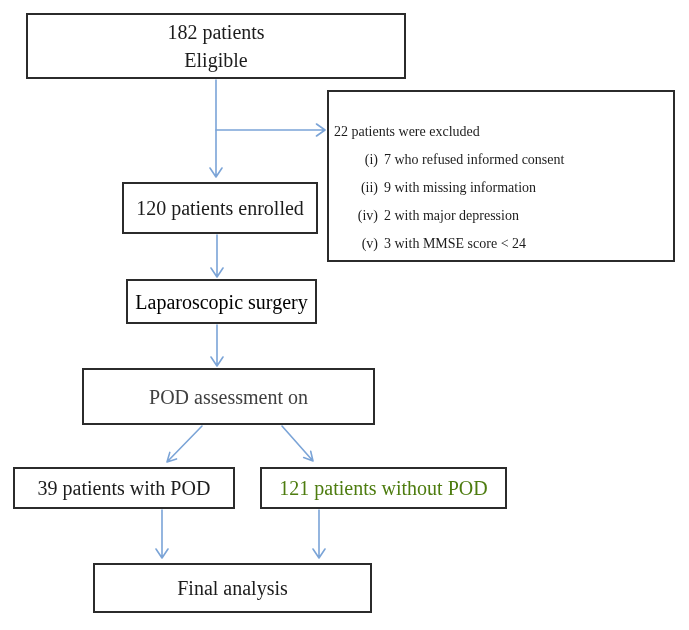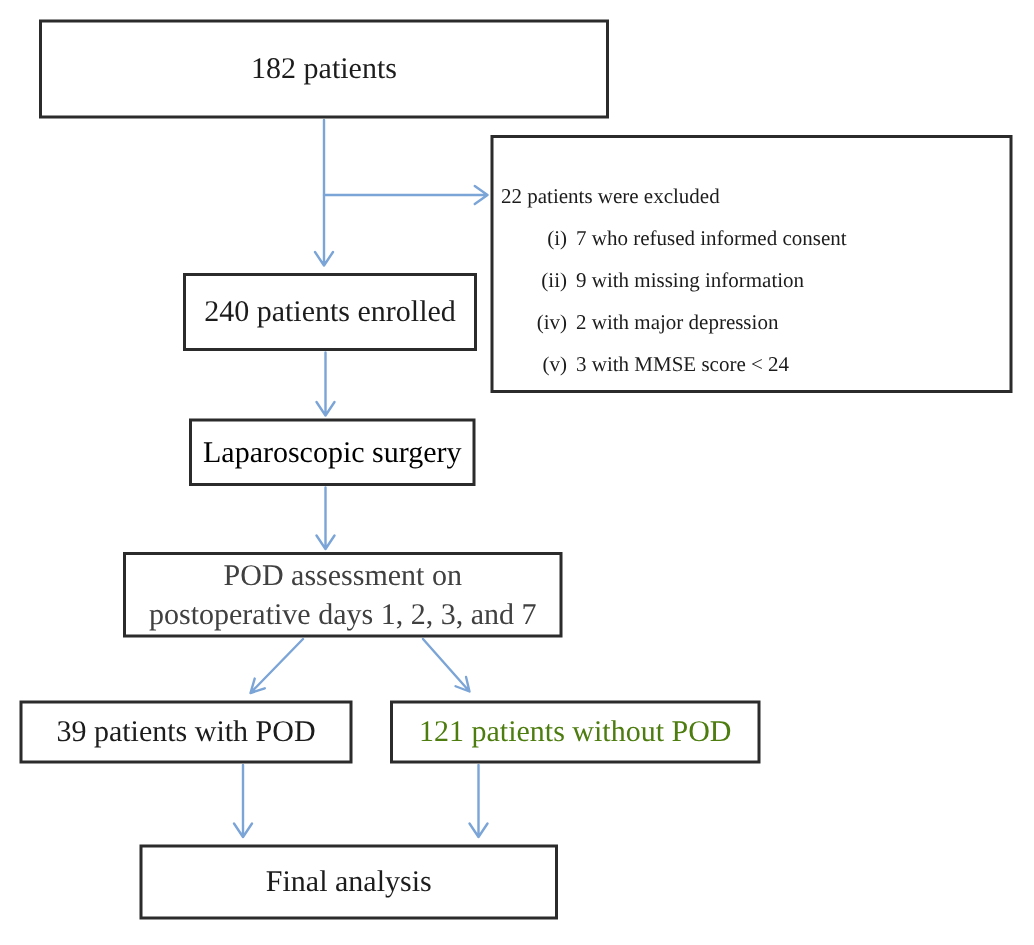--- a/index.html
+++ b/index.html
@@ -72,49 +72,49 @@
     <path class="arrow-stroke" d="M217 235 V277 M211 268 L217 277 L223 268" style="stroke: rgb(123, 164, 215);"></path>
     <path class="arrow-stroke" d="M217 325 V366 M211 357 L217 366 L223 357" style="stroke: rgb(123, 164, 215);"></path>
     <path class="arrow-stroke" d="M202 426 L167 462 M176.5 458.9 L167 462 L169.8 452.4" style="stroke: rgb(123, 164, 215);"></path>
     <path class="arrow-stroke" d="M282 426 L313 461 M310.7 451.3 L313 461 L303.7 457.5" style="stroke: rgb(123, 164, 215);"></path>
     <path class="arrow-stroke" d="M162 510 V558 M156 549 L162 558 L168 549" style="stroke: rgb(123, 164, 215);"></path>
     <path class="arrow-stroke" d="M319 510 V558 M313 549 L319 558 L325 549" style="stroke: rgb(123, 164, 215);"></path>
   </svg>
 
   <div class="box box--eligible" style="border-color: rgb(43, 43, 43); color: rgb(28, 28, 28);">
     <div>182 patients</div>
+    <div>Eligible</div>
   </div>
 
   <div class="box box--excluded" style="border-color: rgb(43, 43, 43); color: rgb(28, 28, 28);">
     <div class="excl-row">22 patients were excluded</div>
     <div class="excl-row">
       <span class="excl-marker">(i)</span><span>7 who refused informed consent</span>
     </div>
     <div class="excl-row">
       <span class="excl-marker">(ii)</span><span>9 with missing information</span>
     </div>
     <div class="excl-row">
       <span class="excl-marker">(iv)</span><span>2 with major depression</span>
     </div>
     <div class="excl-row">
       <span class="excl-marker">(v)</span><span>3 with MMSE score &lt; 24</span>
     </div>
   </div>
 
   <div class="box box--enrolled" style="border-color: rgb(43, 43, 43); color: rgb(28, 28, 28);">
-    <div>240 patients enrolled</div>
+    <div>120 patients enrolled</div>
   </div>
 
   <div class="box box--surgery" style="border-color: rgb(43, 43, 43); color: #000000;">
     <div>Laparoscopic surgery</div>
   </div>
 
   <div class="box box--assessment" style="border-color: rgb(43, 43, 43); color: #404040;">
     <div>POD assessment on</div>
-    <div>postoperative days 1, 2, 3, and 7</div>
   </div>
 
   <div class="box box--with-pod" style="border-color: rgb(43, 43, 43); color: rgb(28, 28, 28);">
     <div>39 patients with POD</div>
   </div>
 
   <div class="box box--without-pod" style="border-color: rgb(43, 43, 43); color: #4d7c0f;">
     <div>121 patients without POD</div>
   </div>
 

